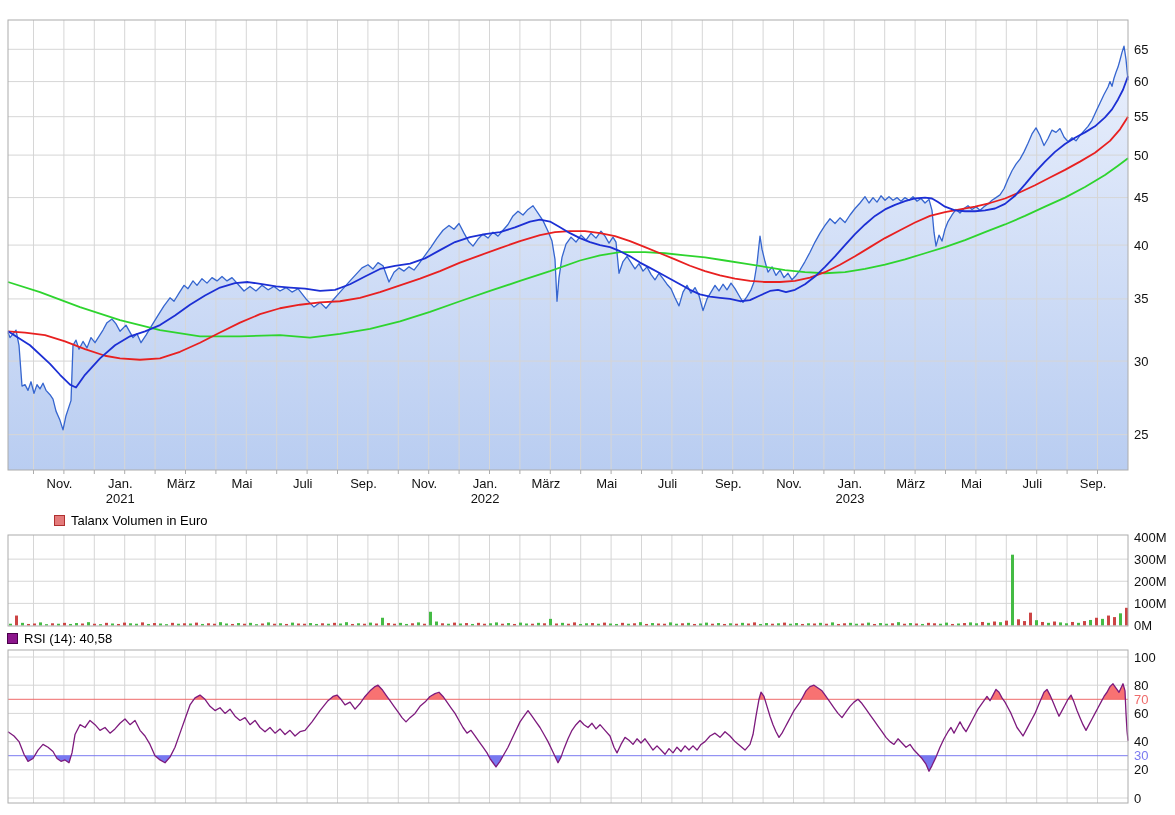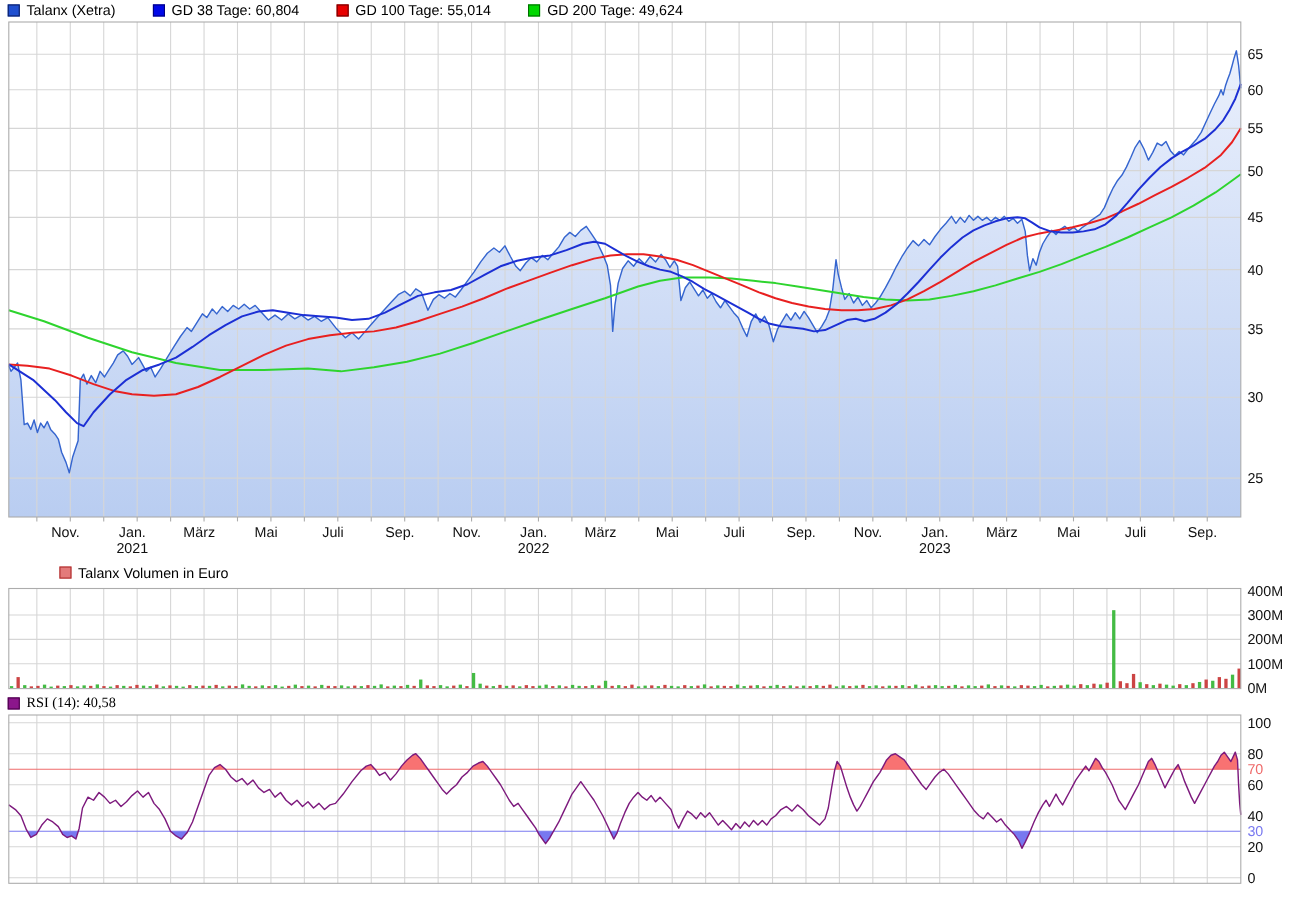--- a/index.html
+++ b/index.html
@@ -431,46 +431,28 @@
       <text x="1134" y="802.5" text-anchor="start" fill="#111" font-size="13" font-family="Liberation Sans, sans-serif">0</text>
       <text x="1134" y="774.3" text-anchor="start" fill="#111" font-size="13" font-family="Liberation Sans, sans-serif">20</text>
       <text x="1134" y="760.2" text-anchor="start" fill="#7a7af0" font-size="13" font-family="Liberation Sans, sans-serif">30</text>
       <text x="1134" y="746.1" text-anchor="start" fill="#111" font-size="13" font-family="Liberation Sans, sans-serif">40</text>
       <text x="1134" y="717.9" text-anchor="start" fill="#111" font-size="13" font-family="Liberation Sans, sans-serif">60</text>
       <text x="1134" y="703.8" text-anchor="start" fill="#ef6b6b" font-size="13" font-family="Liberation Sans, sans-serif">70</text>
       <text x="1134" y="689.7" text-anchor="start" fill="#111" font-size="13" font-family="Liberation Sans, sans-serif">80</text>
       <text x="1134" y="661.5" text-anchor="start" fill="#111" font-size="13" font-family="Liberation Sans, sans-serif">100</text>
     </svg>
 
-  <div class="legend" style="left:7px;top:2px;">
-    <span class="item">
-      <span class="sw" style="background: rgb(31, 79, 208); border-color: rgb(10, 31, 102);"></span>
-      <span>Talanx (Xetra)</span>
-    </span>
-    <span class="item">
-      <span class="sw" style="background: rgb(0, 8, 232); border-color: rgb(0, 0, 128);"></span>
-      <span>GD 38 Tage: 60,804</span>
-    </span>
-    <span class="item">
-      <span class="sw" style="background: rgb(232, 0, 0); border-color: rgb(112, 0, 0);"></span>
-      <span>GD 100 Tage: 55,014</span>
-    </span>
-    <span class="item">
-      <span class="sw" style="background: rgb(0, 216, 0); border-color: rgb(0, 110, 0);"></span>
-      <span>GD 200 Tage: 49,624</span>
-    </span>
-  </div>
 
   <div class="legend" style="left:7px;top:513px;padding-left:47px;">
     <span class="item">
       <span class="sw" style="background: rgb(227, 123, 123); border-color: rgb(176, 48, 48);"></span>
       <span>Talanx Volumen in Euro</span>
     </span>
   </div>
 
-  <div class="legend" style="left:7px;top:631px;font-family:Liberation Serif, serif;">
+  <div class="legend" style="left:7px;top:631px;">
     <span class="item">
       <span class="sw" style="background: rgb(140, 22, 140); border-color: rgb(74, 0, 74);"></span>
       <span>RSI (14): 40,58</span>
     </span>
   </div>
 
 </div>
 
 </body></html>

